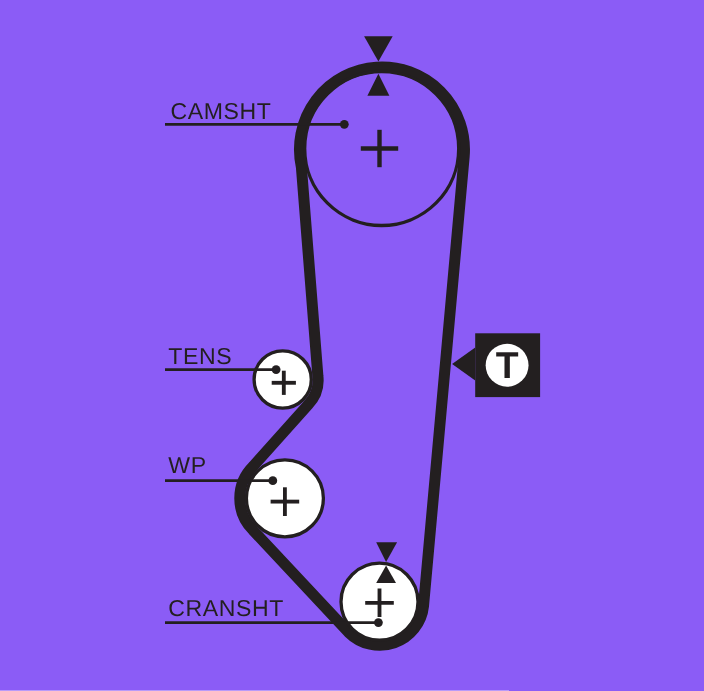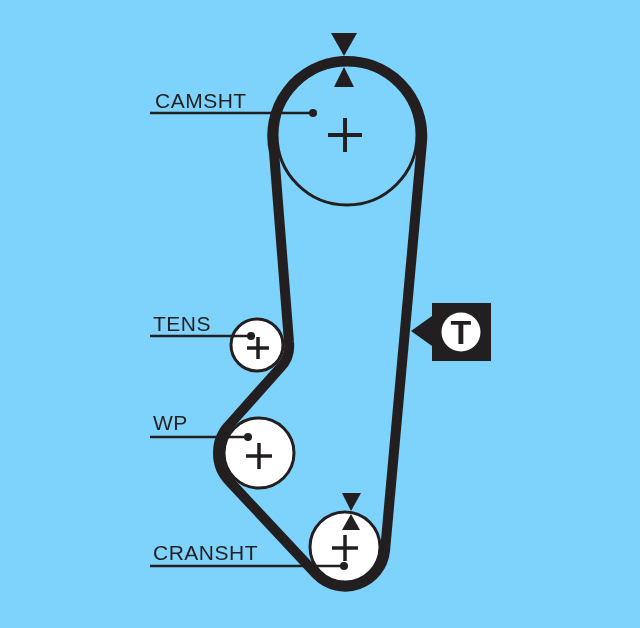--- a/index.html
+++ b/index.html
@@ -4,21 +4,21 @@
 <style>
   html, body {
     margin: 0;
     padding: 0;
     background: #ffffff;
   }
   .stage {
     position: relative;
     width: 640px;
     height: 628px;
-    background: #7dd3fc;
+    background: #8b5cf6;
     overflow: hidden;
     font-family: "Liberation Sans", sans-serif;
   }
   svg { display: block; }
   .label-text {
     font-family: "Liberation Sans", sans-serif;
     font-size: 21px;
     letter-spacing: 0.5px;
     fill: #231f20;
   }

